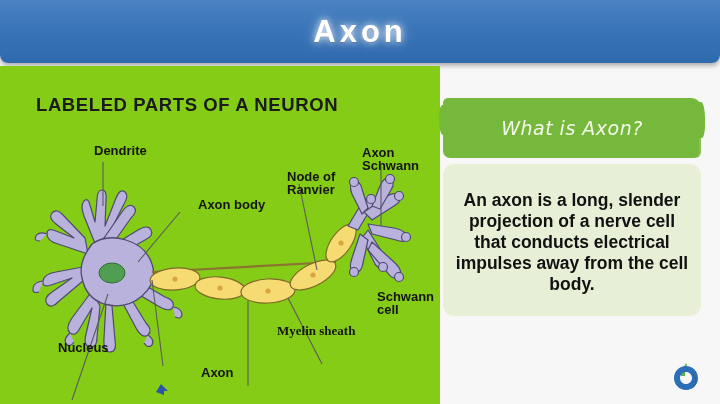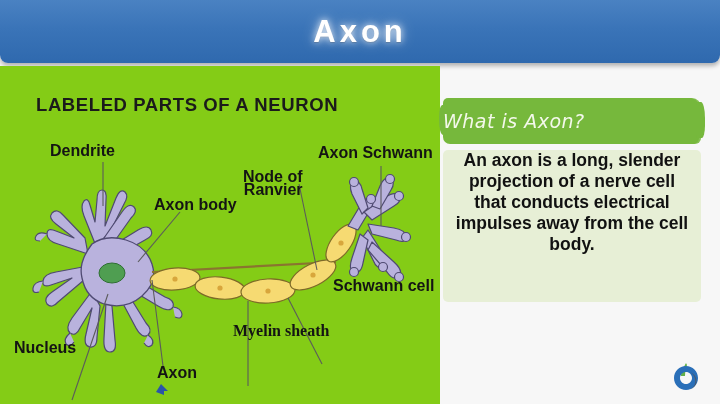--- a/index.html
+++ b/index.html
@@ -31,60 +31,61 @@
     position:absolute;left:0;top:66px;width:440px;height:338px;
     background:#84cc16;
   }
   #diagram-title{
     position:absolute;left:36px;top:28px;
     font-size:18.5px;font-weight:bold;color:#1b1b1b;
     letter-spacing:.6px;
   }
   .diagram-label{
     position:absolute;
-    font-size:16px;
+    font-size:13px;
     color:#141414;
     font-weight:600;
     line-height:13px;
     white-space:pre-line;
+    margin-left:44px;
   }
   #neuron-svg{position:absolute;left:0;top:0;}
 
   
   #definition-panel{
     position:absolute;left:443px;top:98px;width:258px;
   }
   #definition-header{
     position:relative;
     background:#76b83c;
-    height:46px;
+    height:60px;
     border-radius:5px 9px 6px 7px;
-    display:flex;align-items:center;justify-content:flex-start;
+    display:flex;align-items:center;justify-content:center;
     box-shadow:inset -2px 0 0 rgba(255,255,255,.12);
   }
   #definition-header:before{
     content:"";position:absolute;left:-4px;top:7px;width:8px;height:30px;
     background:#76b83c;border-radius:40% 10% 30% 50%;
   }
   #definition-header:after{
     content:"";position:absolute;right:-4px;top:4px;width:9px;height:36px;
     background:#76b83c;border-radius:10% 45% 35% 10%;
   }
   #definition-header-text{
     color:#f3f8ea;font-size:19px;
     font-family:"DejaVu Sans", sans-serif;
     font-style:italic;
     letter-spacing:.5px;
     position:relative;z-index:2;
   }
   #definition-body{
     margin-top:6px;
     background:#e7efd6;
-    border-radius:5px;
-    padding:0 8px 14px 8px;
+    border-radius:11px;
+    padding:26px 8px 14px 8px;
     min-height:152px;
     box-sizing:border-box;
   }
   #definition-text{
     color:#111111;
     font-size:17.5px;
     font-weight:bold;
     line-height:21px;
     text-align:center;
     display:block;
@@ -199,32 +200,32 @@
       <line class="lead" x1="322" y1="298" x2="288" y2="232"></line>
     </g>
 
     <path d="M156,326 l5,-8 l7,7 l-4,0 l0,4 z" fill="#2a55a8"></path>
   </svg>
 
   <div class="diagram-label" style="left:50px;top:78px;">Dendrite</div>
 
   <div class="diagram-label" style="left:154px;top:132px;">Axon body</div>
 
-  <div class="diagram-label" style="left:243px;top:104px;text-align:right;">Node of
+  <div class="diagram-label" style="left:243px;top:104px;text-align:left;">Node of
 Ranvier</div>
 
   <div class="diagram-label" style="left:318px;top:80px;">Axon Schwann</div>
 
   <div class="diagram-label" style="left:157px;top:300px;">Axon</div>
 
   <div class="diagram-label" style="left:14px;top:275px;">Nucleus</div>
 
   <div class="diagram-label" style="left:233px;top:258px;font-family:Liberation Serif, serif;">Myelin sheath</div>
 
-  <div class="diagram-label" style="left:333px;top:213px;">Schwann cell</div>
+  <div class="diagram-label" style="left:333px;top:224px;">Schwann cell</div>
 </div>
 
 <div id="definition-panel">
   <div id="definition-header">
     <span id="definition-header-text">What is Axon?</span>
   </div>
   <div id="definition-body">
     <span id="definition-text">An axon is a long, slender projection of a nerve cell that conducts electrical impulses away from the cell body.</span>
   </div>
 </div>

